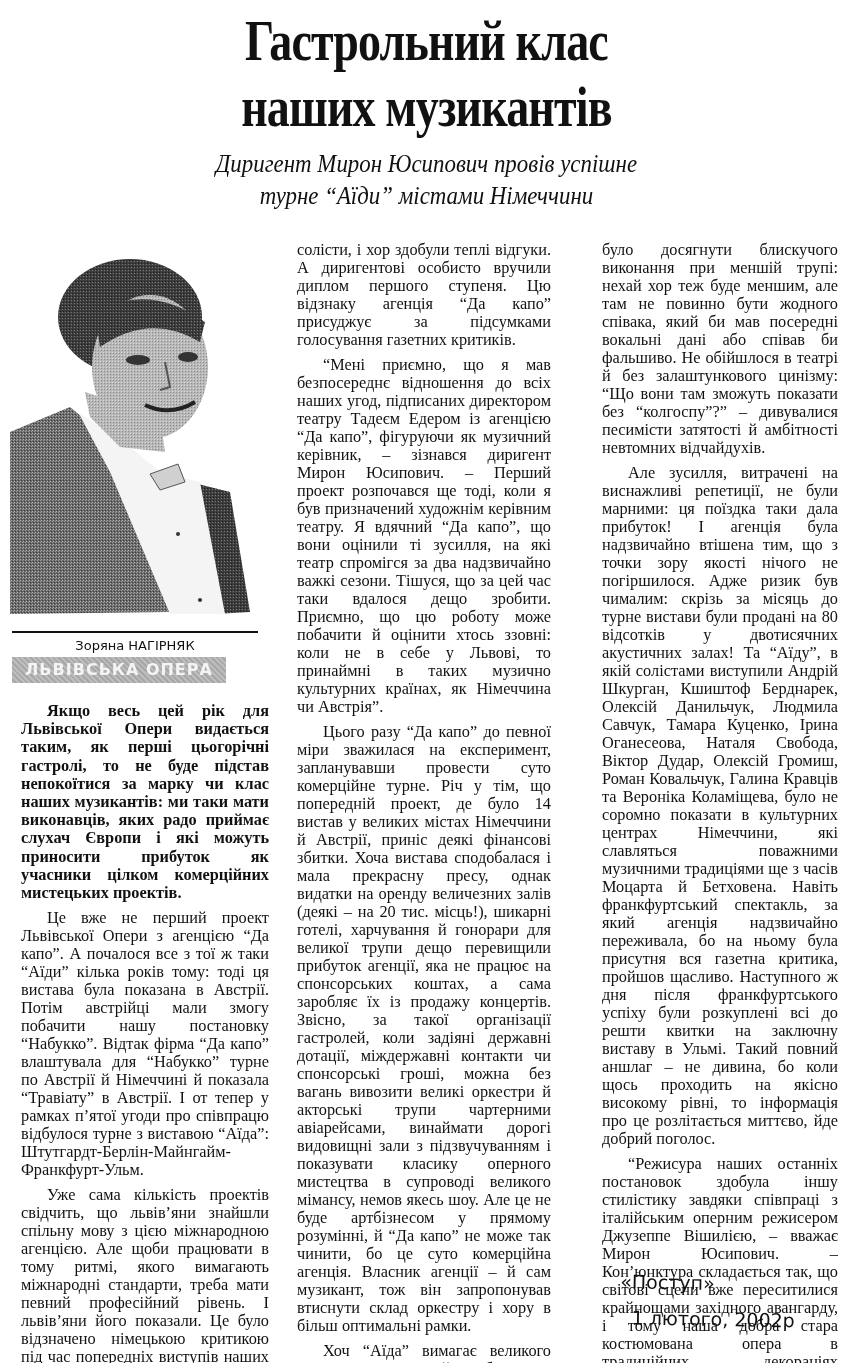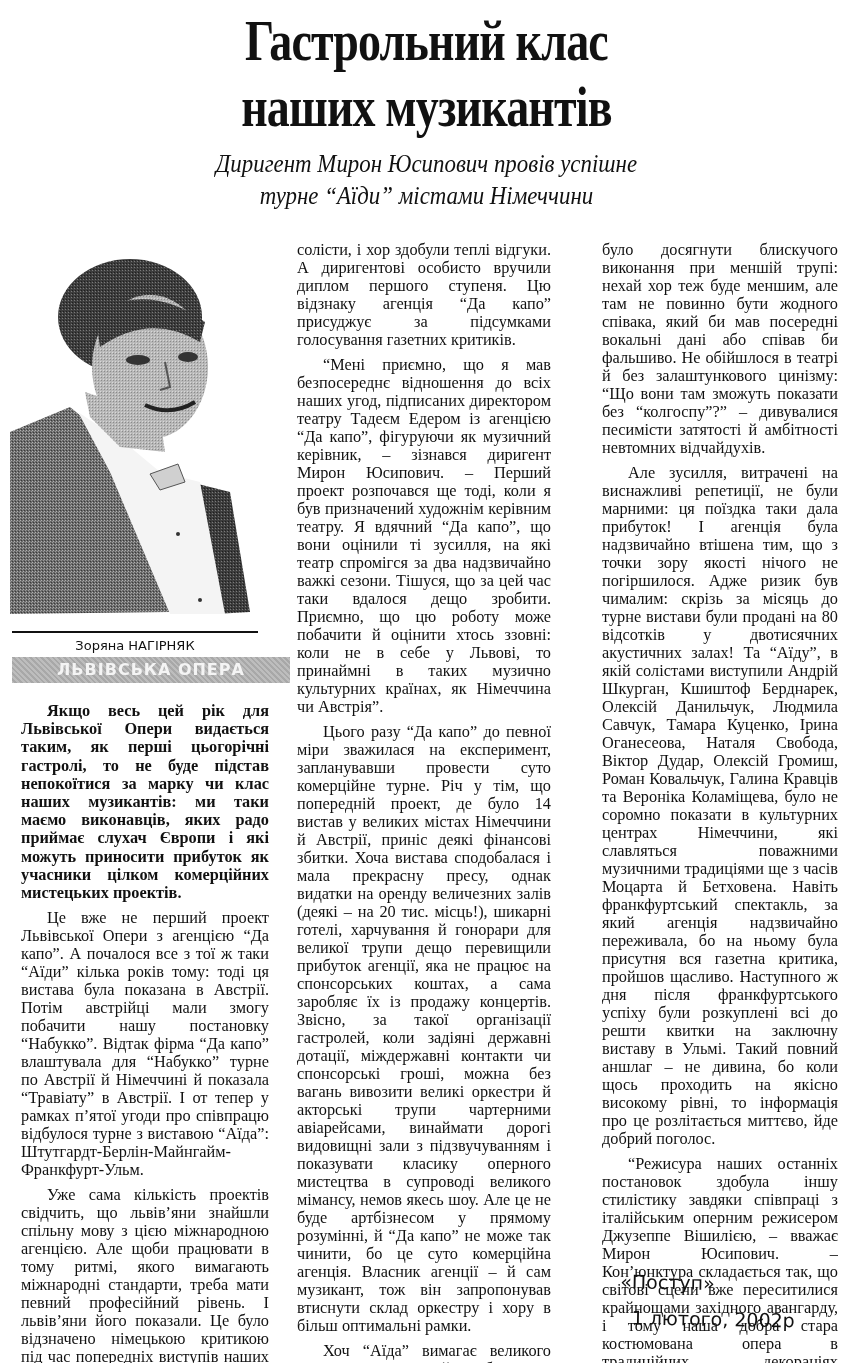--- a/index.html
+++ b/index.html
@@ -24,21 +24,21 @@
     background: #fff; overflow: hidden;
   }
   .rule {
     position: absolute; left: 12px; top: 631px; width: 246px; height: 2px; background: #111;
   }
   .byline {
     position: absolute; left: 12px; top: 637px; width: 246px; text-align: center;
     font-family: "DejaVu Sans", sans-serif; font-weight: normal; font-size: 13px; line-height: 18px;
   }
   .rubric {
-    position: absolute; left: 12px; top: 657px; width: 278px; height: 26px;
+    position: absolute; left: 12px; top: 657px; width: 214px; height: 26px;
     background: repeating-linear-gradient(45deg,#bdbdbd 0 2px,#a8a8a8 2px 4px);
     text-align: center; color: #f4f4f4;
     font-family: "DejaVu Sans", sans-serif; font-weight: bold; font-size: 16px; line-height: 26px;
     letter-spacing: 1px;
   }
   .col {
     position: absolute; font-size: 16.3px; line-height: 18px; text-align: justify;
     hyphens: manual;
   }
   .col p { margin: 7px; text-indent: 26px; }
@@ -111,21 +111,21 @@
       <path d="M135 163 Q160 175 185 160" stroke="#222" stroke-width="4" fill="none"></path>
       <path d="M155 120 L160 145 L150 148" stroke="#555" stroke-width="2" fill="none"></path>
     </svg>
   </div>
 
   <div class="rule"></div>
   <div class="byline">Зоряна НАГІРНЯК</div>
   <div class="rubric">ЛЬВІВСЬКА ОПЕРА</div>
 
   <div class="col c1">
-    <p class="lead">Якщо весь цей рік для Львівської Опери видається таким, як перші цьогорічні гастролі, то не буде підстав непокоїтися за марку чи клас наших музикантів: ми таки маємо виконавців, яких радо приймає слухач Європи і які можуть приносити прибуток як учасники цілком комерційних мистецьких проектів.</p>
+    <p class="lead">Якщо весь цей рік для Львівської Опери видається таким, як перші цьогорічні гастролі, то не буде підстав непокоїтися за марку чи клас наших музикантів: ми таки мати виконавців, яких радо приймає слухач Європи і які можуть приносити прибуток як учасники цілком комерційних мистецьких проектів.</p>
     <p>Це вже не перший проект Львівської Опери з агенцією “Да капо”. А почалося все з тої ж таки “Аїди” кілька років тому: тоді ця вистава була показана в Австрії. Потім австрійці мали змогу побачити нашу постановку “Набукко”. Відтак фірма “Да капо” влаштувала для “Набукко” турне по Австрії й Німеччині й показала “Травіату” в Австрії. І от тепер у рамках п’ятої угоди про співпрацю відбулося турне з виставою “Аїда”: Штутгардт-Берлін-Майнгайм-Франкфурт-Ульм.</p>
     <p>Уже сама кількість проектів свідчить, що львів’яни знайшли спільну мову з цією міжнародною агенцією. Але щоби працювати в тому ритмі, якого вимагають міжнародні стандарти, треба мати певний професійний рівень. І львів’яни його показали. Це було відзначено німецькою критикою під час попередніх виступів наших музикантів, а також сказано на адресу окремих співаків, які отримали дипломи цього року. Загалом турне пройшло дуже успішно, а музичний керівник проекту Мирон Юсипович отримав повну сатисфакцію, бо й оркестр, і</p>
   </div>
 
   <div class="col c2">
     <p class="noindent">солісти, і хор здобули теплі відгуки. А диригентові особисто вручили диплом першого ступеня. Цю відзнаку агенція “Да капо” присуджує за підсумками голосування газетних критиків.</p>
     <p><span class="q">“Мені приємно, що я мав безпосереднє відношення до всіх наших угод, підписаних директором театру Тадеєм Едером із агенцією “Да капо”, фігуруючи як музичний керівник, –</span><span> зізнався диригент Мирон Юсипович. – </span><span class="q">Перший проект розпочався ще тоді, коли я був призначений художнім керівним театру. Я вдячний “Да капо”, що вони оцінили ті зусилля, на які театр спромігся за два надзвичайно важкі сезони. Тішуся, що за цей час таки вдалося дещо зробити. Приємно, що цю роботу може побачити й оцінити хтось ззовні: коли не в себе у Львові, то принаймні в таких музично культурних країнах, як Німеччина чи Австрія”.</span></p>
     <p>Цього разу “Да капо” до певної міри зважилася на експеримент, запланувавши провести суто комерційне турне. Річ у тім, що попередній проект, де було 14 вистав у великих містах Німеччини й Австрії, приніс деякі фінансові збитки. Хоча вистава сподобалася і мала прекрасну пресу, однак видатки на оренду величезних залів (деякі – на 20 тис. місць!), шикарні готелі, харчування й гонорари для великої трупи дещо перевищили прибуток агенції, яка не працює на спонсорських коштах, а сама заробляє їх із продажу концертів. Звісно, за такої організації гастролей, коли задіяні державні дотації, міждержавні контакти чи спонсорські гроші, можна без вагань вивозити великі оркестри й акторські трупи чартерними авіарейсами, винаймати дорогі видовищні зали з підзвучуванням і показувати класику оперного мистецтва в супроводі великого мімансу, немов якесь шоу. Але це не буде артбізнесом у прямому розумінні, й “Да капо” не може так чинити, бо це суто комерційна агенція. Власник агенції – й сам музикант, тож він запропонував втиснути склад оркестру і хору в більш оптимальні рамки.</p>
     <p>Хоч “Аїда” вимагає великого складу, до гастролей відібрали 95 осіб – на особистий ризик диригента, який вирішив: хай буде менший оркестр, але він мусить грати добре, на високому рівні. Це стосувалося не тільки оркестру, а й хору і технічних працівників. Завданням</p>
   </div>

